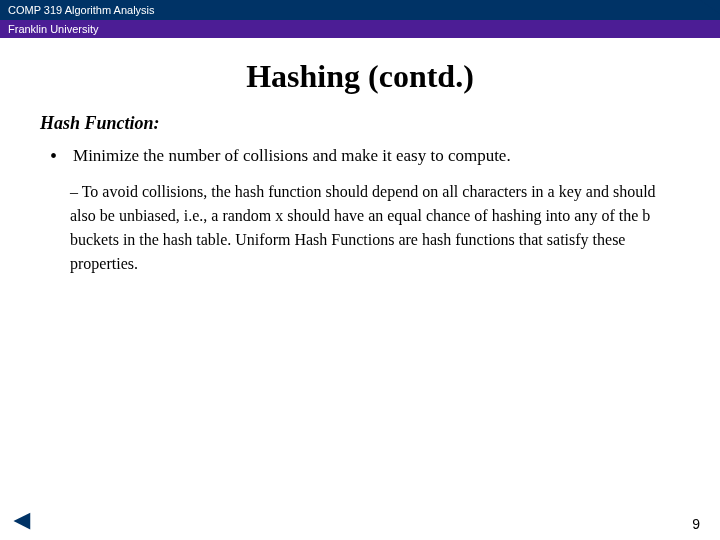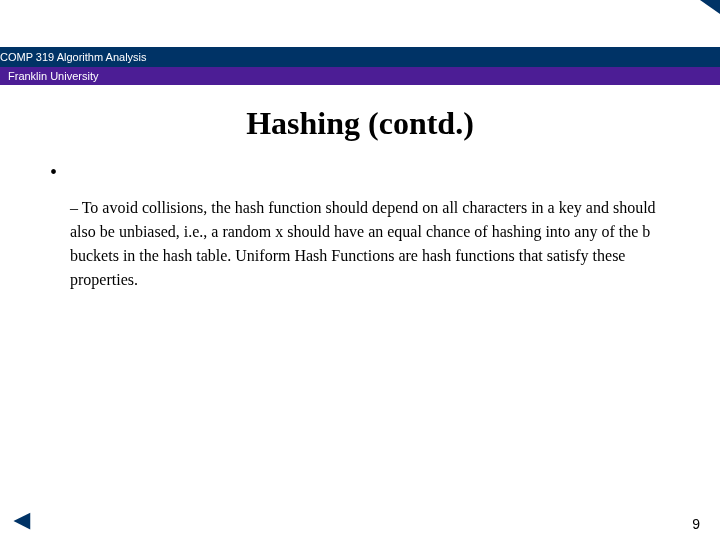--- a/index.html
+++ b/index.html
@@ -15,23 +15,22 @@
       font-family: 'Times New Roman', Times, serif;
       overflow: hidden;
       position: relative;
     }
 
     #header-bar {
       background: #003366;
       color: #ffffff;
       font-size: 11px;
       font-family: Arial, sans-serif;
-      padding: 4px 0;
+      padding: 4px 8px;
       width: 100%;
-      margin-top: 47px;
     }
 
     #sub-header-bar {
       background: #4c1d95;
       color: #ffffff;
       font-size: 11px;
       font-family: Arial, sans-serif;
       padding: 3px 8px;
       width: 100%;
     }
@@ -125,23 +124,25 @@
   <div class="top-right-arrow"></div>
 </div>
 <div id="sub-header-bar">
   <span>Franklin University</span>
 </div>
 
 <div id="main-content">
 
   <div id="slide-title">Hashing (contd.)</div>
 
+  <div id="hash-function-label">Hash Function:</div>
 
   <div id="bullet-item">
     <span id="bullet-dot">•</span>
+    <span id="bullet-text">Minimize the number of collisions and make it easy to compute.</span>
   </div>
 
   <div id="sub-bullet">
     <span>– To avoid collisions, the hash function should depend on all characters in a key and should also be unbiased, i.e., a random x should have an equal chance of hashing into any of the b buckets in the hash table. </span><span id="italic-text">Uniform Hash Functions</span><span> are hash functions that satisfy these properties.</span>
   </div>
 
 </div>
 
 <div id="page-number">9</div>
 

